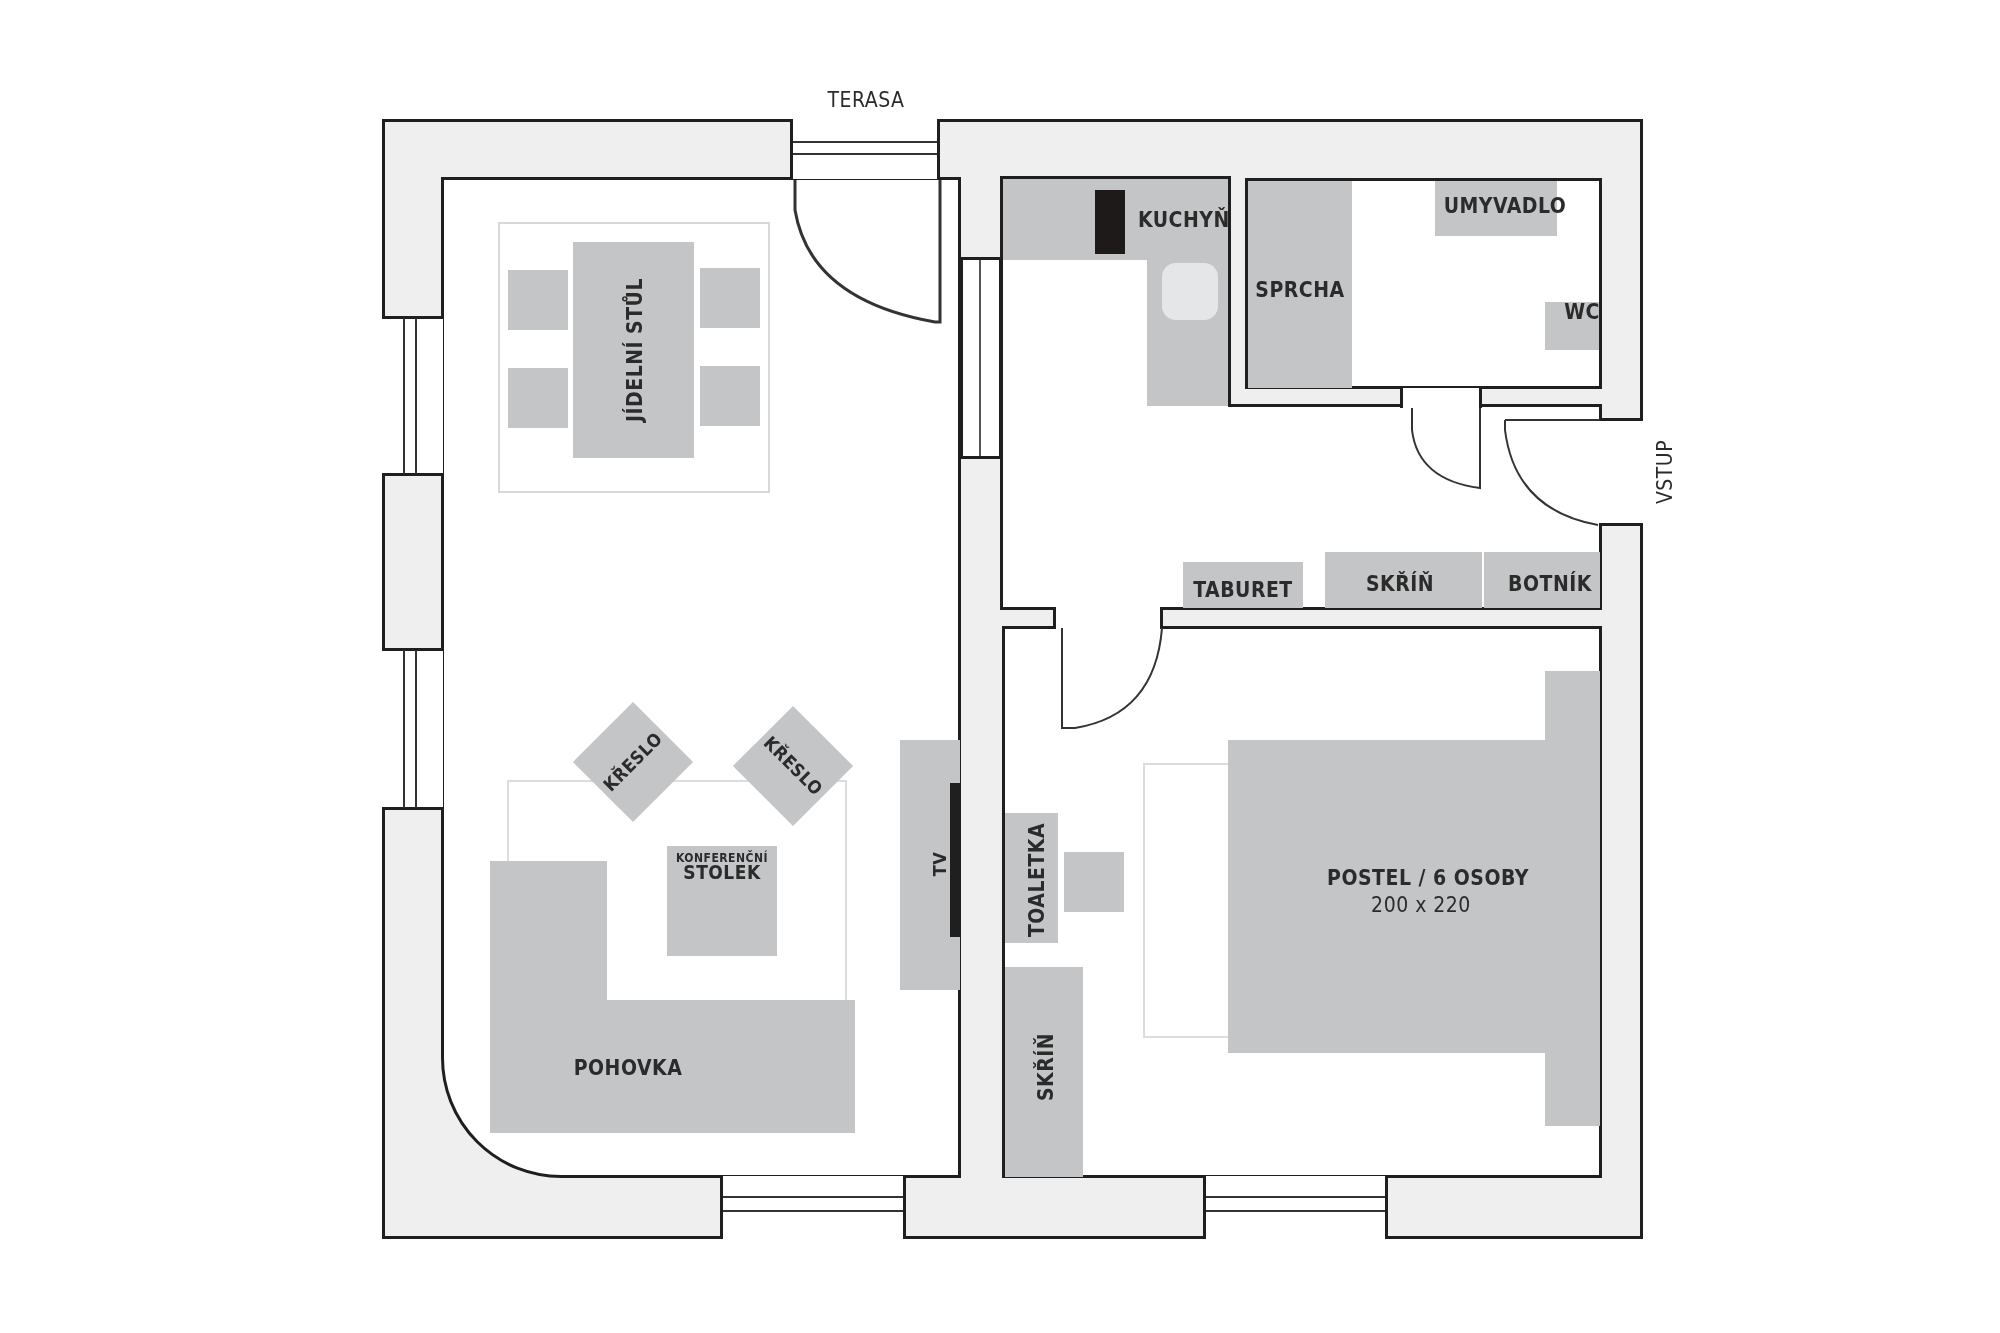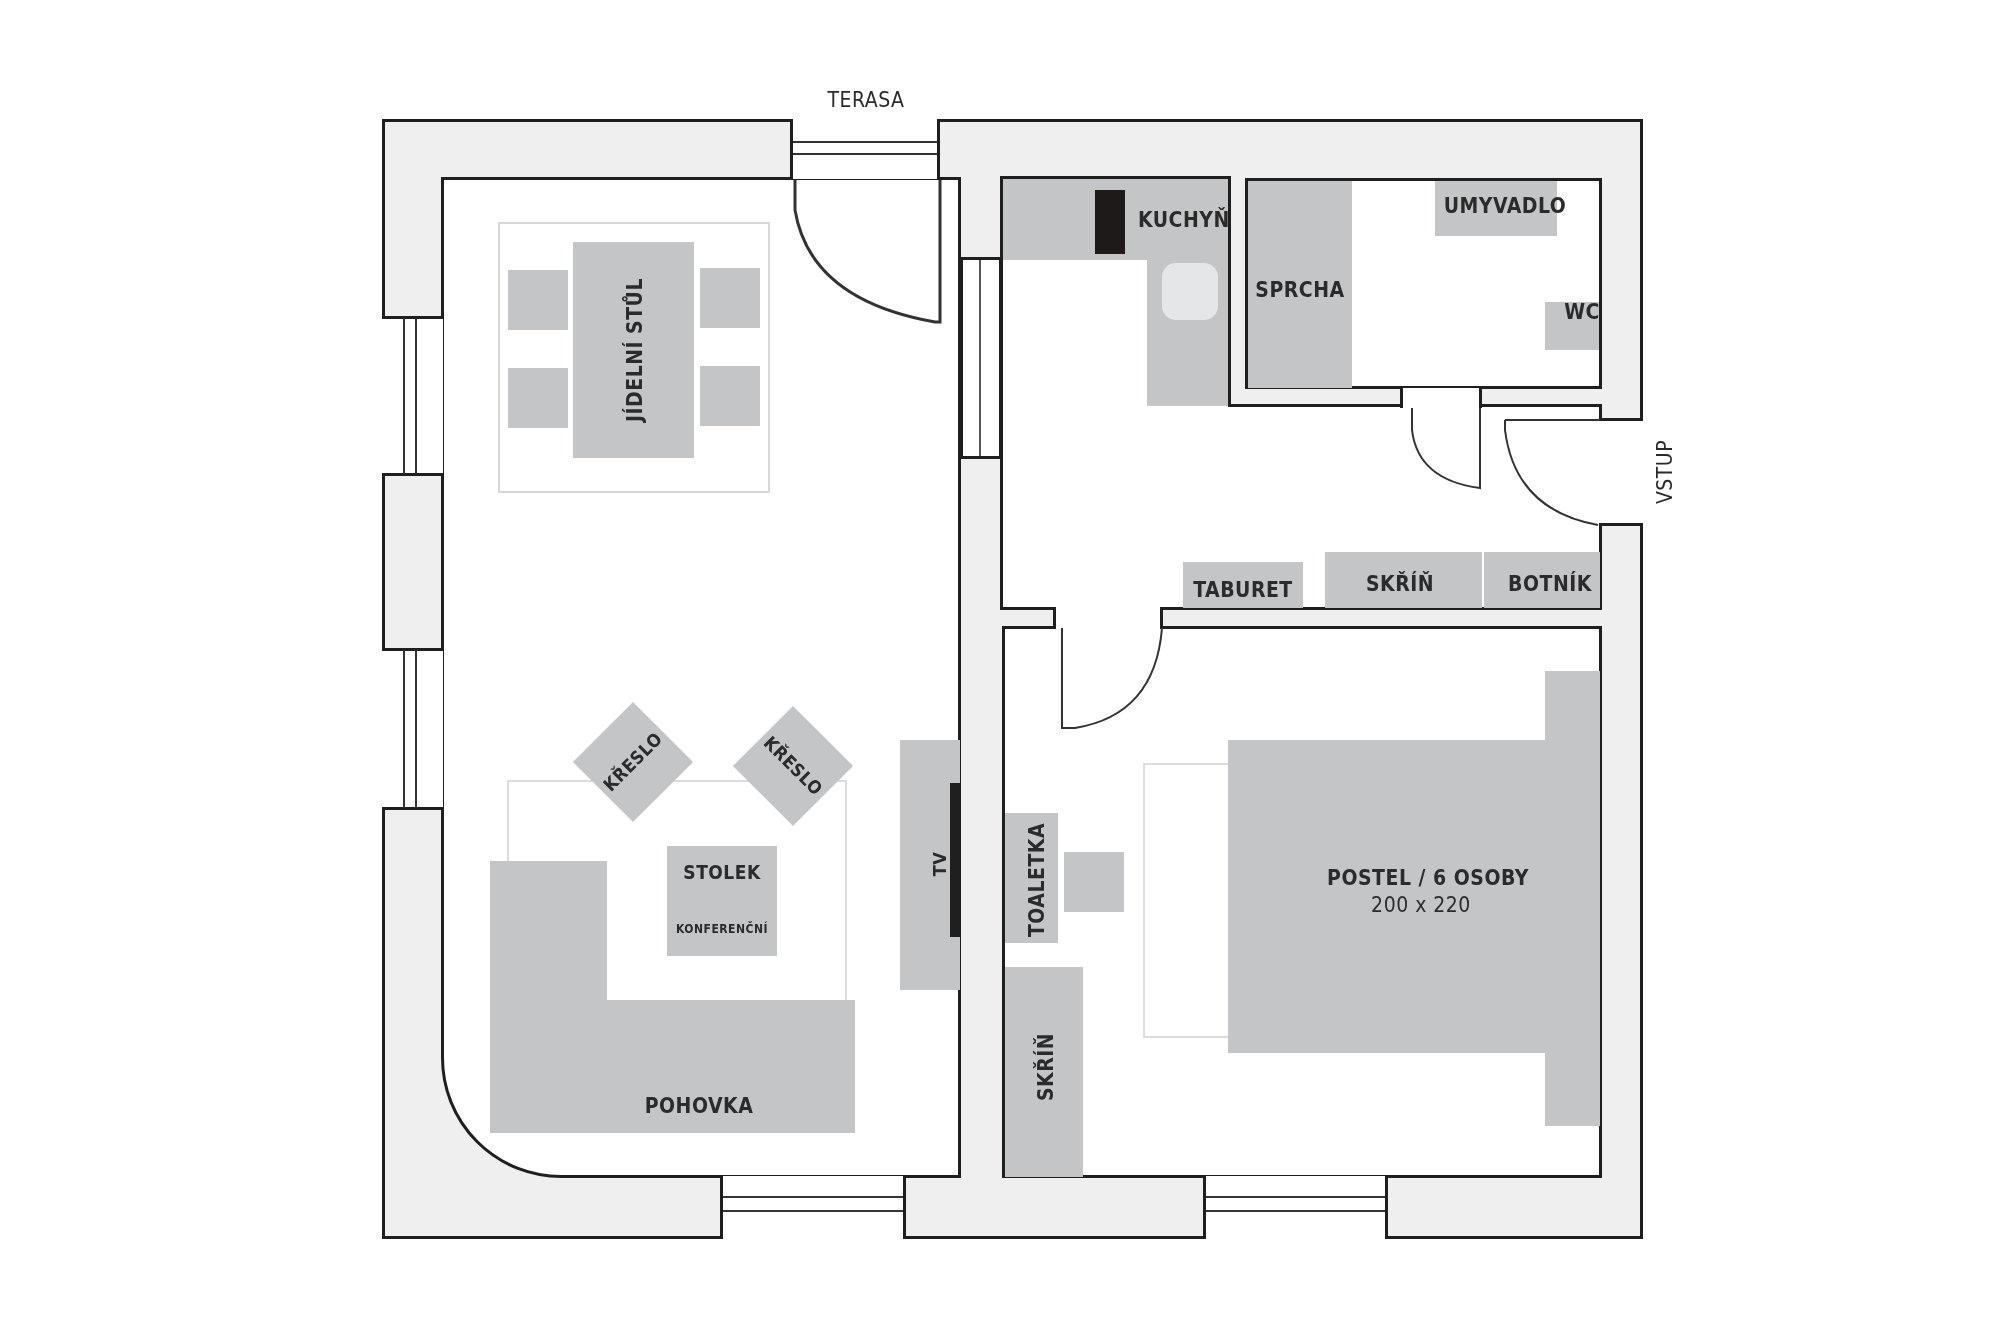--- a/index.html
+++ b/index.html
@@ -77,26 +77,26 @@
   <div class="abs furn" style="left:700px;top:366px;width:60px;height:60px;"></div>
 
   <div class="abs" style="left:507px;top:780px;width:340px;height:227px;border:2px solid #dcdcdc;"></div>
 
   <div class="abs furn rot-p45" style="left:633px;top:762px;width:85px;height:85px;position:absolute;"></div>
   <div class="lbl rot-m45" style="left:633px;top:762px;font-size:18px;">KŘESLO</div>
   <div class="abs furn rot-p45" style="left:793px;top:766px;width:85px;height:85px;"></div>
   <div class="lbl rot-p45" style="left:793px;top:766px;font-size:18px;">KŘESLO</div>
 
   <div class="abs furn" style="left:667px;top:846px;width:110px;height:110px;"></div>
-  <div class="lbl lbl-sm ctr" style="left:722px;top:929px;">KONFERENČNÍ</div>
+  <div class="lbl lbl-sm ctr" style="left:722px;top:858px;">KONFERENČNÍ</div>
   <div class="lbl ctr" style="left:722px;top:872px;font-size:19px;">STOLEK</div>
 
   <div class="abs furn" style="left:490px;top:861px;width:117px;height:272px;"></div>
   <div class="abs furn" style="left:490px;top:1000px;width:365px;height:133px;"></div>
-  <div class="lbl ctr" style="left:699px;top:1068px;margin-top:38px;">POHOVKA</div>
+  <div class="lbl ctr" style="left:628px;top:1068px;">POHOVKA</div>
 
   <div class="abs furn" style="left:900px;top:740px;width:60px;height:250px;"></div>
   <div class="abs" style="left:950px;top:783px;width:10px;height:154px;background:#1f1f1f;"></div>
   <div class="lbl rot-90" style="left:940px;top:864px;font-size:18px;">TV</div>
 
   <div class="abs furn" style="left:1003px;top:179px;width:225px;height:81px;"></div>
   <div class="abs furn" style="left:1147px;top:260px;width:81px;height:146px;"></div>
   <div class="abs" style="left:1095px;top:190px;width:30px;height:64px;background:#1f1a1a;"></div>
   <div class="abs" style="left:1162px;top:263px;width:56px;height:57px;background:#e4e6e8;border-radius:14px;"></div>
   <div class="lbl" style="left:1138px;top:210px;">KUCHYŇ</div>

